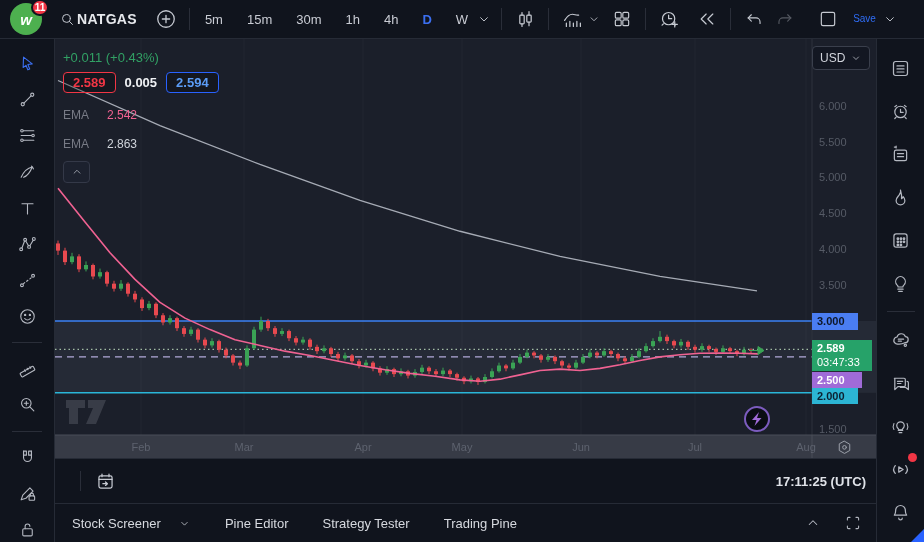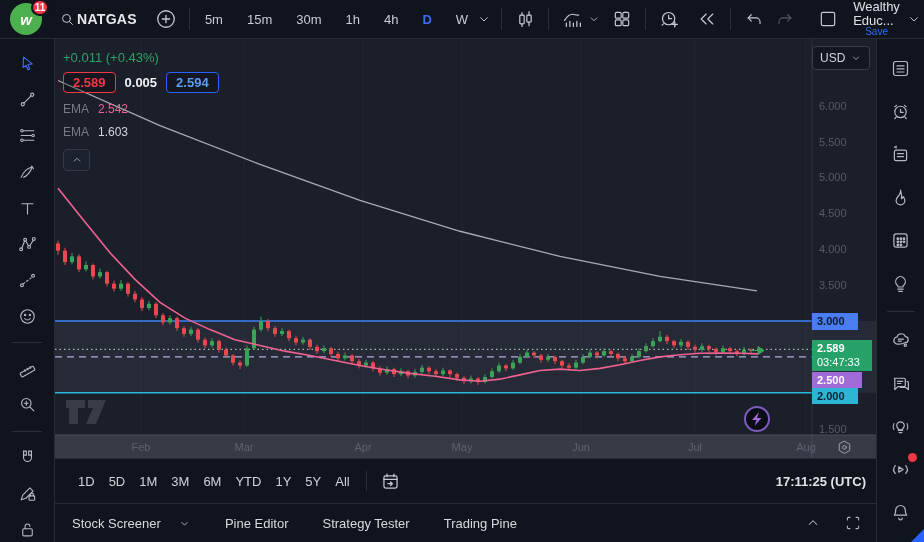--- a/index.html
+++ b/index.html
@@ -35,21 +35,21 @@
   .reddot{position:absolute;right:-1px;top:-3px;width:9px;height:9px;border-radius:50%;background:#f23645;}
   .corner-tri{position:absolute;right:0;bottom:0;width:0;height:0;border-left:13px solid transparent;border-bottom:13px solid #2962ff;z-index:9;}
   
   .legend{position:absolute;left:63px;top:50px;z-index:3;}
   .legend .chg{color:#31a064;font-size:13px;margin-bottom:7px;}
   .quote-row{display:flex;align-items:center;gap:9px;}
   .qbox{border:1px solid;border-radius:4px;padding:2px 9px;font-size:13px;font-weight:bold;background:rgba(0,0,0,.25);}
   .qbox.bid{border-color:#f23645;color:#f23645;}
   .qbox.ask{border-color:#2962ff;color:#5b9cf6;text-align:center;}
   .spread{color:#f0f2f5;font-size:13px;font-weight:bold;text-align:right;}
-  .ema-row{margin-top:9px;font-size:12px;display:flex;gap:9px;}
+  .ema-row{margin-top:15px;font-size:12px;display:flex;gap:18px;}
   .ema-row .lbl{color:#787b86;}
   .collapse-btn{margin-top:10px;width:25px;height:20px;background:#1c212e;border:1px solid #343948;border-radius:4px;display:flex;align-items:center;justify-content:center;color:#aeb2bb;}
   .usd-box{position:absolute;left:812px;top:46px;width:58px;height:24px;border:1px solid #3a3f4c;border-radius:4px;background:#131722;display:flex;align-items:center;justify-content:space-between;padding:0 7px;box-sizing:border-box;font-size:12px;color:#d1d4dc;z-index:3;}
   .gear{position:absolute;left:835px;top:438px;width:18px;height:18px;color:#9ca1aa;z-index:3;display:flex;align-items:center;justify-content:center;}
   
   .rangebar{position:absolute;left:55px;top:458px;width:821px;height:45px;background:#10141d;border-top:1px solid #262b36;display:flex;align-items:center;padding-left:16px;box-sizing:border-box;z-index:4;}
   .range{font-size:13px;color:#cfd2d9;padding:4px 7px;border-radius:4px;}
   .rb-sep{width:1px;height:20px;background:#2a2e39;margin:0 9px;}
   .clock{margin-left:auto;margin-right:10px;font-size:13px;font-weight:bold;color:#dfe2e8;}
   
@@ -153,21 +153,20 @@
           <path d="M16 6l4 4-4 4"></path>
           <path d="M20 10H10a5 5 0 0 0-5 5v2"></path>
         </svg>
       </span>
     <span class="tb-icon" style="margin-left:14px" id="i-layout-square">
         <svg width="20" height="20" viewBox="0 0 24 24" fill="none" stroke="currentColor" stroke-width="1.4" stroke-linecap="round" stroke-linejoin="round">
           <rect x="4" y="4" width="16" height="16" rx="2"></rect>
         </svg>
       </span>
     <div class="account">
-      <span class="nm">Wealthy Educ...</span>
       <span class="sv">Save</span>
     </div>
     <span class="tb-icon" style="width:20px" id="i-chev-acct">
         <svg width="16" height="16" viewBox="0 0 24 24" fill="none" stroke="currentColor" stroke-width="1.4" stroke-linecap="round" stroke-linejoin="round">
           <path d="M7 10l5 5 5-5"></path>
         </svg>
       </span>
   </div>
 
   <div class="ltool" id="left-toolbar">
@@ -601,21 +600,21 @@
       <span class="qbox bid">2.589</span>
       <span class="spread">0.005</span>
       <span class="qbox ask">2.594</span>
     </div>
     <div class="ema-row">
       <span class="lbl">EMA</span>
       <span style="color:#f06292">2.542</span>
     </div>
     <div class="ema-row">
       <span class="lbl">EMA</span>
-      <span style="color:#cfd3da">1.603</span>
+      <span style="color:#cfd3da">2.863</span>
     </div>
     <div class="collapse-btn" id="i-chev-up-sm">
         <svg width="14" height="14" viewBox="0 0 24 24" fill="none" stroke="currentColor" stroke-width="1.4" stroke-linecap="round" stroke-linejoin="round">
           <path d="M7 14l5-5 5 5"></path>
         </svg>
       </div>
   </div>
 
   <div class="usd-box">
     <span>USD</span>
@@ -626,31 +625,20 @@
       </span>
   </div>
   <div class="gear" id="i-gear">
       <svg width="17" height="17" viewBox="0 0 24 24" fill="none" stroke="currentColor" stroke-width="1.4" stroke-linecap="round" stroke-linejoin="round">
         <path d="M12 3.2l7.4 4.2v8.8L12 20.4 4.6 16.2V7.4z"></path>
         <circle cx="12" cy="11.8" r="2.6"></circle>
       </svg>
     </div>
 
   <div class="rangebar">
-    <span id="range-items" style="display:flex;align-items:center">
-        <span class="range">1D</span>
-        <span class="range">5D</span>
-        <span class="range">1M</span>
-        <span class="range">3M</span>
-        <span class="range">6M</span>
-        <span class="range">YTD</span>
-        <span class="range">1Y</span>
-        <span class="range">5Y</span>
-        <span class="range">All</span>
-      </span>
     <span class="rb-sep"></span>
     <span class="tb-icon" id="i-goto-date">
         <svg width="21" height="21" viewBox="0 0 24 24" fill="none" stroke="currentColor" stroke-width="1.4" stroke-linecap="round" stroke-linejoin="round">
           <rect x="4.5" y="5.5" width="15" height="14" rx="2"></rect>
           <path d="M8 3.5v3M16 3.5v3M4.5 9.5h15"></path>
           <path d="M9 14.5h5M12 12.5l2.2 2-2.2 2"></path>
         </svg>
       </span>
     <span class="clock">17:11:25 (UTC)</span>
   </div>

